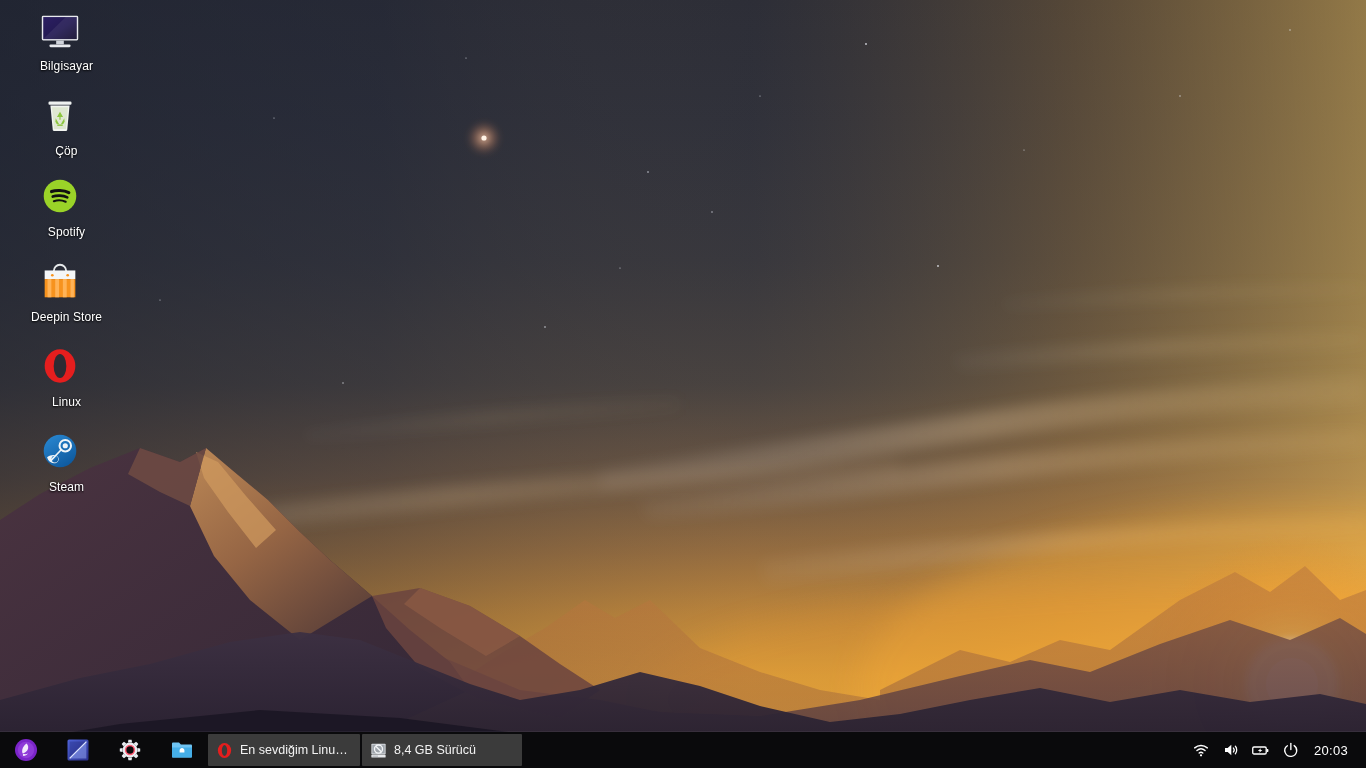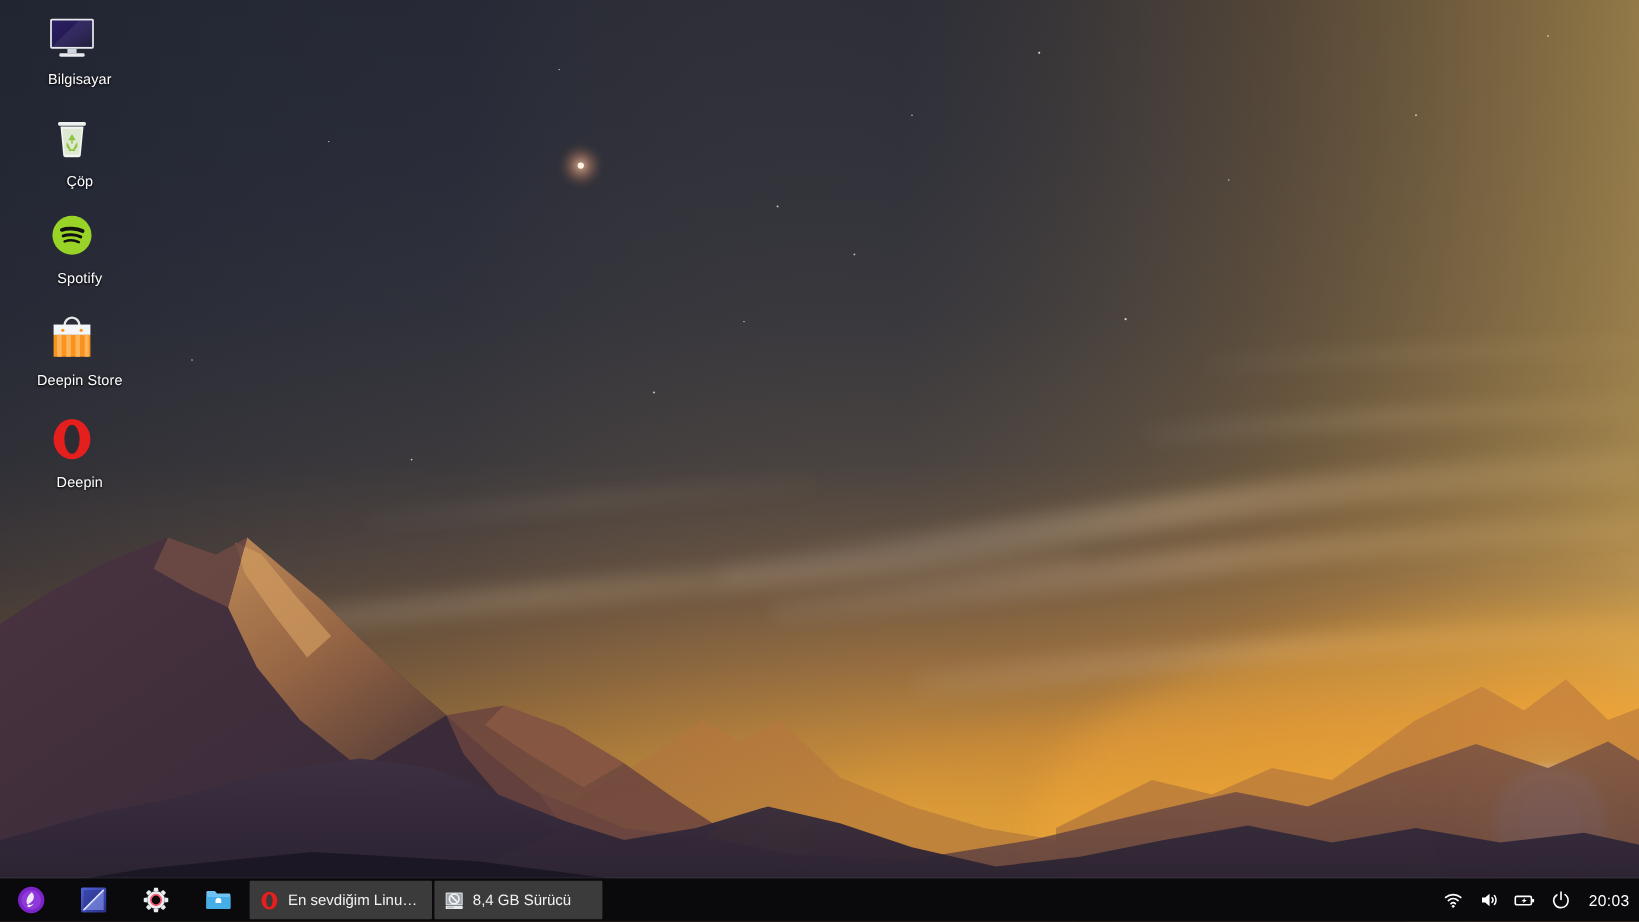--- a/index.html
+++ b/index.html
@@ -51,21 +51,21 @@
     height:32px; display:flex; align-items:center; gap:6px;
     padding:0 10px 0 6px; background:#3b3b3b; color:#f2f2f2;
     font-size:12.5px; cursor:pointer; max-width:160px;
     border-radius:1px;
   }
   .tb-task .tt-label {
     white-space:nowrap; overflow:hidden; text-overflow:ellipsis;
   }
   .tb-task .tt-icon { width:20px; height:20px; flex:0 0 20px; display:flex; align-items:center; justify-content:center; }
   .tb-spacer { flex:1 1 auto; height:36px; }
-  .tb-tray { display:flex; align-items:center; height:20px; gap:4px; }
+  .tb-tray { display:flex; align-items:center; height:20px; padding-right:10px; gap:4px; }
   .tray-item {
     width:26px; height:36px; display:flex; align-items:center; justify-content:center;
     cursor:pointer;
   }
   .tray-clock {
     color:#ffffff; font-size:13px; padding:0 8px 0 6px; cursor:pointer;
     letter-spacing:.3px;
   }
 </style>
 </head>
@@ -278,23 +278,42 @@
     <div class="di-label">Deepin Store</div>
   </div>
 
   <div class="desktop-icon" style="margin-bottom:18px;">
     <div class="di-glyph">
       <svg width="46" height="46" viewBox="0 0 48 48">
         <ellipse cx="24" cy="24" rx="16" ry="17.5" fill="#e51e1e"></ellipse>
         <ellipse cx="24" cy="24" rx="6.6" ry="12.6" fill="#2d2b33"></ellipse>
       </svg>
     </div>
-    <div class="di-label">Deepin</div>
-  </div>
-
+    <div class="di-label">Linux</div>
+  </div>
+
+  <div class="desktop-icon">
+    <div class="di-glyph">
+      <svg width="46" height="46" viewBox="0 0 48 48">
+        <defs>
+            <linearGradient id="stg" x1="0" y1="0" x2="0.6" y2="1">
+          <stop offset="0" stop-color="#2a8ad4"></stop>
+              <stop offset="1" stop-color="#0f5ba0"></stop>
+            </linearGradient>
+          </defs>
+        <circle cx="24" cy="24" r="17" fill="url(#stg)"></circle>
+        <circle cx="29.5" cy="18.5" r="6" fill="none" stroke="#eef4f8" stroke-width="2.1"></circle>
+        <circle cx="29.5" cy="18.5" r="2.7" fill="#eef4f8"></circle>
+        <path d="M10.5,30.5 C13.5,28.4 17.2,27.6 20,28.8 C23.4,30.3 23.6,34.6 20.3,36.2 C17.4,37.6 13.6,36.2 11.6,33.2 Z" fill="#eef4f8"></path>
+        <circle cx="18.6" cy="32.4" r="3.5" fill="url(#stg)"></circle>
+        <path d="M14,34.6 L25.5,22.4" stroke="#eef4f8" stroke-width="1.7" fill="none"></path>
+      </svg>
+    </div>
+    <div class="di-label">Steam</div>
+  </div>
 </div>
 
 <div id="taskbar">
 
   <div class="tb-launchers">
 
     <div class="tb-launcher">
       <svg width="24" height="24" viewBox="0 0 24 24">
         <circle cx="12" cy="12" r="11" fill="#7b24c9"></circle>
         <circle cx="12" cy="12" r="8.2" fill="#8f3ad8"></circle>
@@ -350,21 +369,21 @@
     <div class="tb-task" style="width:152px;">
       <span class="tt-icon">
         <svg width="19" height="19" viewBox="0 0 24 24">
           <ellipse cx="12" cy="12" rx="8.4" ry="9.4" fill="#e51e1e"></ellipse>
           <ellipse cx="12" cy="12" rx="3.4" ry="6.8" fill="#3b3b3b"></ellipse>
         </svg>
       </span>
       <span class="tt-label">En sevdiğim Linux sür...</span>
     </div>
 
-    <div class="tb-task" style="width:140px;text-align:center;">
+    <div class="tb-task" style="width:160px;text-align:center;">
       <span class="tt-icon">
         <svg width="19" height="19" viewBox="0 0 24 24">
           <rect x="3" y="3.5" width="18" height="13.5" rx="1" fill="#d7dade"></rect>
           <rect x="4.2" y="4.7" width="15.6" height="11" fill="#9ea4ab"></rect>
           <rect x="3" y="17.5" width="18" height="3.4" rx="0.8" fill="#e8eaed"></rect>
           <rect x="4.4" y="18.4" width="7" height="1.5" fill="#b7bcc2"></rect>
           <circle cx="12" cy="10.2" r="5.1" fill="none" stroke="#f4f6f8" stroke-width="1.7"></circle>
           <path d="M8.5,6.7 L15.5,13.7" stroke="#f4f6f8" stroke-width="1.7"></path>
         </svg>
       </span>

